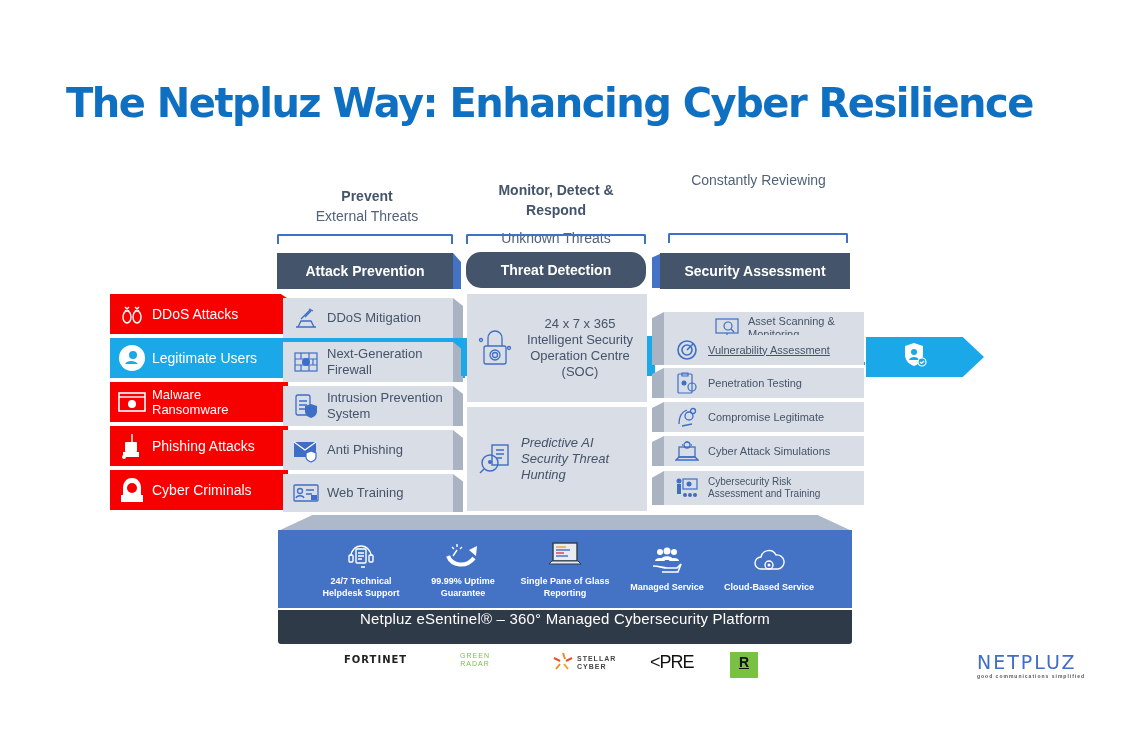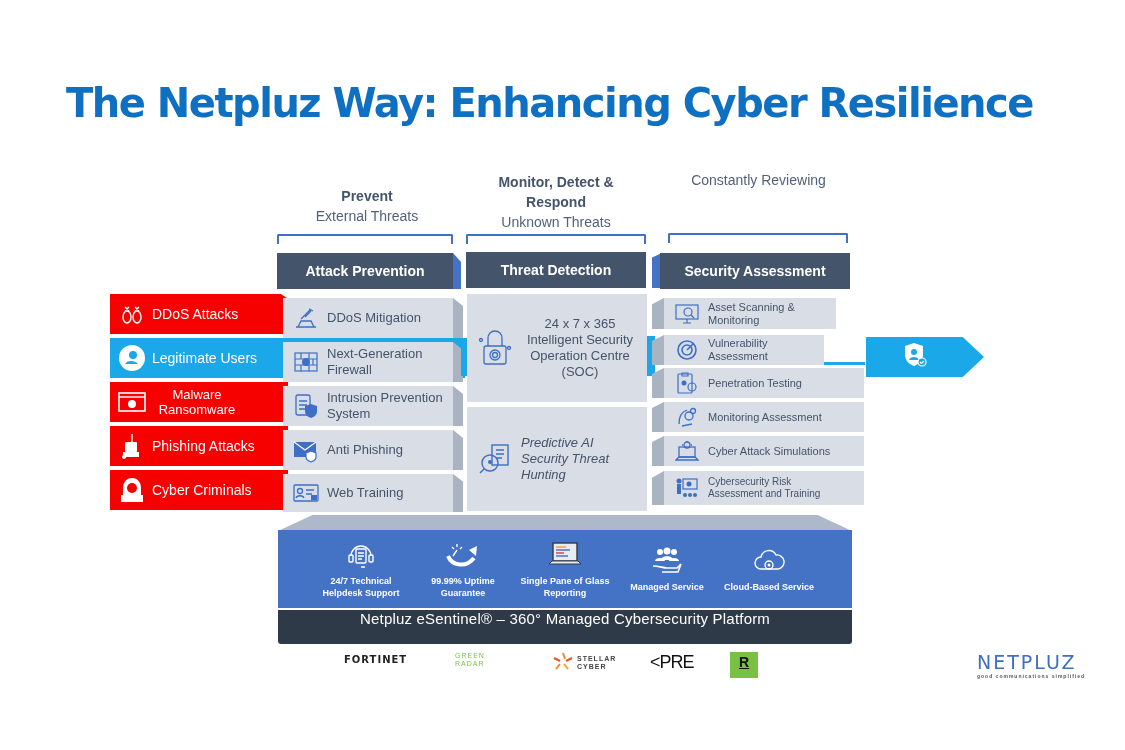--- a/index.html
+++ b/index.html
@@ -19,21 +19,21 @@
   .col-head .h2 { font-size: 14px; line-height: 20px; color: #52627a; }
   .bracket { height: 10px; border: 2px solid #3f72c4; border-bottom: none; border-radius: 2px 2px 0 0; }
 
   .pillar-head {
     background: #44546a; color: #fff; font-size: 14px; font-weight: bold;
     display: flex; align-items: center; justify-content: center; height: 36px;
   }
   .pillar-head .tab { position: absolute; top: 0; width: 8px; height: 36px; background: #4472c4; }
 
   
-  .band { position: absolute; display: flex; align-items: center; color: #fff; font-size: 14px; text-align: center; }
+  .band { position: absolute; display: flex; align-items: center; color: #fff; font-size: 14px; }
   .band.red { background: #f70000; }
   .band.blue { background: #1aa8e8; }
   .band .ico { width: 32px; height: 32px; display: flex; align-items: center; justify-content: center; margin: 0 4px 0 6px; font-size: 18px; }
 
   
   .card {
     position: absolute; background: #d8dde6; display: flex; align-items: center;
     color: #44546a; font-size: 13px; line-height: 16px;
   }
   .card .side { position: absolute; top: 0; width: 10px; height: 100%; background: #aab3c2; }
@@ -43,48 +43,48 @@
   .blue-line { position: absolute; background: #1aa8e8; }
 
   .platform-top { left: 278px; top: 515px; width: 574px; height: 16px; background: #adb9ca;
     clip-path: polygon(6% 0, 94% 0, 100% 100%, 0 100%); }
   .platform { left: 278px; top: 530px; width: 574px; height: 78px; background: #4472c4; display: flex; justify-content: space-around; align-items: center; padding: 0 32px; }
   .feature { width: 100px; text-align: center; color: #fff; font-size: 9px; line-height: 12px; font-weight: bold; }
   .feature .ico { height: 32px; display: flex; align-items: center; justify-content: center; margin-bottom: 4px; }
   .platform-bar { left: 278px; top: 610px; width: 574px; height: 34px; background: #2f3a48; color: #fff; font-size: 15px;
     display: flex; align-items: flex-start; justify-content: center; border-radius: 0 0 3px 3px; letter-spacing: 0.2px; }
 
-  .partner { font-size: 10px; font-weight: bold; }
+  .partner { font-size: 10px; font-weight: bold; text-align: center; }
 </style>
 </head>
 <body>
 
 <div class="abs title">The Netpluz Way: Enhancing Cyber Resilience</div>
 
 <div class="abs col-head" style="left:277px; top:186px; width:180px;">
   <div class="h1">Prevent</div>
   <div class="h2">External Threats</div>
 </div>
 <div class="abs col-head" style="left:466px; top:172px; width:180px;">
-  <div class="h1" style="width:130px; margin:0 auto;">Monitor, Detect &amp; Respond</div>
+  <div class="h1" style="width:130px; margin:8px auto;">Monitor, Detect &amp; Respond</div>
   <div class="h2">Unknown Threats</div>
 </div>
 <div class="abs col-head" style="left:666px; top:170px; width:185px;">
   <div class="h2">Constantly Reviewing</div>
 </div>
 
 <div class="abs bracket" style="left:277px; top:234px; width:176px;"></div>
 <div class="abs bracket" style="left:466px; top:234px; width:180px;"></div>
 <div class="abs bracket" style="left:668px; top:233px; width:180px;"></div>
 
 <div class="abs pillar-head" style="left:277px; top:253px; width:176px;">
   <span>Attack Prevention</span>
   <div class="tab" style="right:-8px; clip-path: polygon(0 0, 100% 25%, 100% 100%, 0 100%);"></div>
 </div>
-<div class="abs pillar-head" style="left:466px; top:252px; width:180px;">
+<div class="abs pillar-head" style="left:466px; top:252px; width:180px;border-radius:15px;">
   <span>Threat Detection</span>
 </div>
 <div class="abs" style="left:652px; top:254px; width:8px; height:34px; background:#4472c4; clip-path: polygon(0 10%, 100% 0, 100% 100%, 0 100%);"></div>
 <div class="abs pillar-head" style="left:660px; top:253px; width:190px;">
   <span>Security Assessment</span>
 </div>
 
 <div class="band red" style="left:110px; top:294px; width:178px; height:40px; clip-path: polygon(0 0, 96% 0, 100% 12%, 100% 100%, 0 100%);">
   <span class="ico">
     <svg width="26" height="26" viewBox="0 0 26 26">
@@ -238,35 +238,35 @@
         </g>
         <circle cx="12" cy="21" r="2" fill="#3f6ec6"></circle>
       </svg>
   </span>
   <span style="width:110px;">Predictive AI Security Threat Hunting</span>
 </div>
 
 <div class="blue-line" style="left:647px; top:336px; width:8px; height:40px;"></div>
 <div class="blue-line" style="left:655px; top:362px; width:210px; height:3px;"></div>
 
-<div class="card sa" style="left:664px; top:298px; width:172px; height:31px;">
+<div class="card sa" style="left:664px; top:312px; width:200px; height:31px;padding-left:40px;">
   <div class="side" style="left:-12px; width:12px; clip-path: polygon(0 20%, 100% 0, 100% 100%, 0 100%);"></div>
   <span class="ico">
     <svg width="24" height="22" viewBox="0 0 24 22">
         <g fill="none" stroke="#3f6ec6" stroke-width="1.2">
           <rect x="1" y="2" width="22" height="14"></rect>
           <path d="M8 20h8M12 16v4"></path>
           <circle cx="13" cy="9" r="4"></circle>
           <path d="M16 12l3 3"></path>
         </g>
       </svg>
   </span>
   <span>Asset Scanning &amp; Monitoring</span>
 </div>
-<div class="card sa" style="left:664px; top:335px; width:160px; height:30px;">
+<div class="card sa" style="left:664px; top:335px; width:200px; height:30px;text-decoration:underline;">
   <div class="side" style="left:-12px; width:12px; clip-path: polygon(0 20%, 100% 0, 100% 100%, 0 100%);"></div>
   <span class="ico">
     <svg width="22" height="22" viewBox="0 0 22 22">
         <g fill="none" stroke="#3f6ec6" stroke-width="1.6">
           <circle cx="11" cy="11" r="9"></circle>
           <circle cx="11" cy="11" r="5"></circle>
           <path d="M11 11l6-6"></path>
         </g>
       </svg>
   </span>
@@ -291,21 +291,21 @@
   <span class="ico">
     <svg width="22" height="22" viewBox="0 0 22 22">
         <g fill="none" stroke="#3f6ec6" stroke-width="1.3">
           <path d="M3 18c0-6 2-12 8-14"></path>
           <circle cx="13" cy="10" r="4"></circle>
           <circle cx="17" cy="5" r="2.5"></circle>
           <path d="M6 20l10-2"></path>
         </g>
       </svg>
   </span>
-  <span>Monitoring Assessment</span>
+  <span>Compromise Legitimate</span>
 </div>
 <div class="card sa" style="left:664px; top:436px; width:200px; height:30px;">
   <div class="side" style="left:-12px; width:12px; clip-path: polygon(0 20%, 100% 0, 100% 100%, 0 100%);"></div>
   <span class="ico">
     <svg width="24" height="22" viewBox="0 0 24 22">
         <g fill="none" stroke="#3f6ec6" stroke-width="1.3">
           <rect x="4" y="7" width="16" height="10"></rect>
           <path d="M1 20h22l-3-3H4z"></path>
           <circle cx="12" cy="5" r="3"></circle>
           <path d="M12 1v1M16 5h1M7 5h1"></path>

